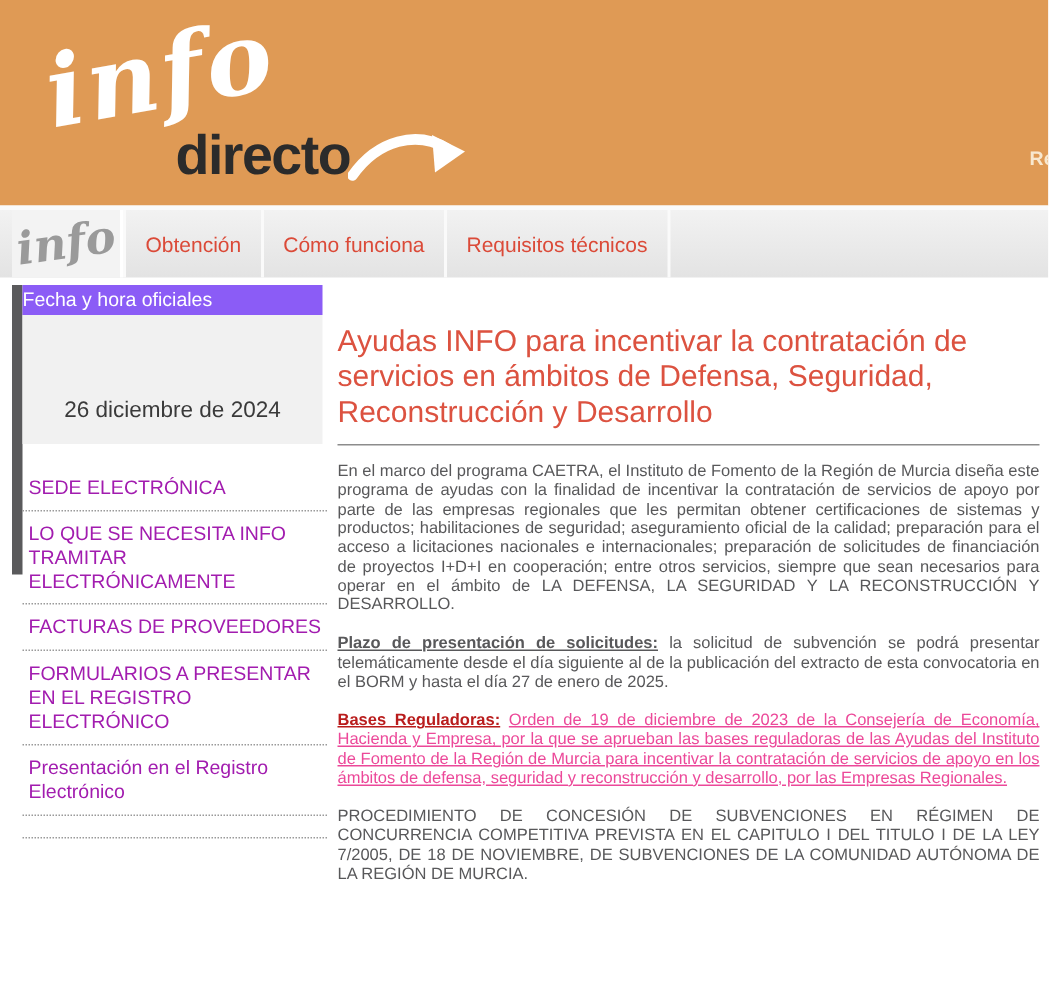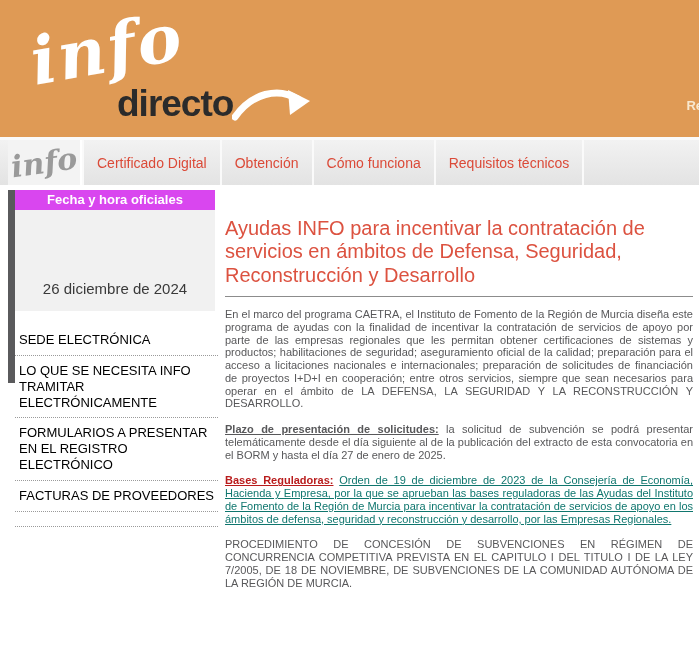--- a/index.html
+++ b/index.html
@@ -22,78 +22,78 @@
             font-family:"DejaVu Serif",serif;font-style:italic;font-weight:bold;font-size:30px;color:#9A9A9A;
             display:flex;align-items:center;justify-content:center;transform:none;}
   .nav-logo span{display:inline-block;transform:rotate(-8deg);}
   .nav-tab{display:flex;align-items:center;padding:0 13px;font-size:14px;color:#DB4A38;cursor:pointer;
            border-right:2px solid #FAFAFA;white-space:nowrap;text-decoration:none;}
   .nav-tab:first-of-type{border-left:2px solid #FAFAFA;}
 
   
   .side-scroll{position:absolute;left:8px;top:190px;width:7px;height:193px;background:#5A5A5C;}
   #sidebar{position:absolute;left:15px;top:190px;width:203px;}
-  .fecha-bar{height:20px;line-height:20px;background:#d946ef;color:#fff;font-size:13px;font-weight:bold;
-             text-align:center;width:200px;}
-  .date-box{width:200px;height:101px;background:#F1F1F1;position:relative;}
+  .fecha-bar{height:20px;line-height:20px;background:#8b5cf6;color:#fff;font-size:13px;font-weight:normal;
+             width:200px;}
+  .date-box{width:200px;height:86px;background:#F1F1F1;position:relative;}
   .date-box span{position:absolute;bottom:14px;left:0;width:100%;text-align:center;font-size:15px;color:#3A3A3A;}
   .side-menu{list-style:none;margin:14px 0 0 0;padding:0;}
-  .side-menu li{padding:7px 2px 7px 4px;border-bottom:1px dotted #9A9A9A;color:#000000;font-size:13px;
+  .side-menu li{padding:7px 2px 7px 4px;border-bottom:1px dotted #9A9A9A;color:#a21caf;font-size:13px;
                 line-height:1.22;cursor:pointer;}
   .side-menu li.bold{font-weight:bold;}
 
   
   #main{position:absolute;left:225px;top:203px;width:468px;}
   .breadcrumb{font-size:11px;font-weight:bold;color:#4D4D4D;line-height:1.4;text-align:justify;}
   .bc-arrow{display:inline-block;margin-right:14px;margin-left:6px;}
   h1.title{margin:14px 0 0 0;font-size:20px;line-height:1.17;font-weight:400;color:#DC5240;}
   .title-divider{border:0;border-top:1px solid #8C8C8C;margin:9px 0 11px 0;}
   .para{margin:0 0 13px 0;font-size:11px;line-height:1.16;color:#58585A;text-align:justify;}
   .para strong{color:#58585A;text-decoration:underline;}
   .para strong.navy{color:#b91c1c;}
-  .link{color:#0f766e;text-decoration:underline;cursor:pointer;margin-top:43px;}
+  .link{color:#ec4899;text-decoration:underline;cursor:pointer;margin-top:43px;}
 </style>
 </head>
 <body>
 
 <div id="page">
 
   <header id="brand">
     <div class="logo-info">info</div>
     <div class="logo-directo">directo</div>
     <svg class="brand-arrow" width="82" height="42" viewBox="0 0 82 42">
       <path d="M3 33 C 20 9, 46 3, 66 15" fill="none" stroke="#FFFFFF" stroke-width="7" stroke-linecap="round"></path>
       <path d="M56 6 L78 17 L58 31 Z" fill="#FFFFFF"></path>
     </svg>
     <div class="hdr-right">Re</div>
   </header>
 
   <nav id="nav">
     <div class="nav-logo">
         <span>info</span>
       </div>
-    <a class="nav-tab">Certificado Digital</a>
     <a class="nav-tab">Obtención</a>
     <a class="nav-tab">Cómo funciona</a>
     <a class="nav-tab">Requisitos técnicos</a>
 
   </nav>
 
   <div class="side-scroll"></div>
 
   <aside id="sidebar">
     <div class="fecha-bar">Fecha y hora oficiales</div>
     <div class="date-box">
       <span>26 diciembre de 2024</span>
     </div>
     <ul class="side-menu">
       <li>SEDE ELECTRÓNICA</li>
       <li>LO QUE SE NECESITA INFO TRAMITAR ELECTRÓNICAMENTE</li>
+      <li>FACTURAS DE PROVEEDORES</li>
       <li>FORMULARIOS A PRESENTAR EN EL REGISTRO ELECTRÓNICO</li>
-      <li>FACTURAS DE PROVEEDORES</li>
+      <li>Presentación en el Registro Electrónico</li>
       <li class="bold">
         
         
       </li>
     </ul>
   </aside>
 
   <main id="main">
 
     <h1 class="title">Ayudas INFO para incentivar la contratación de servicios en ámbitos de Defensa, Seguridad, Reconstrucción y Desarrollo</h1>

